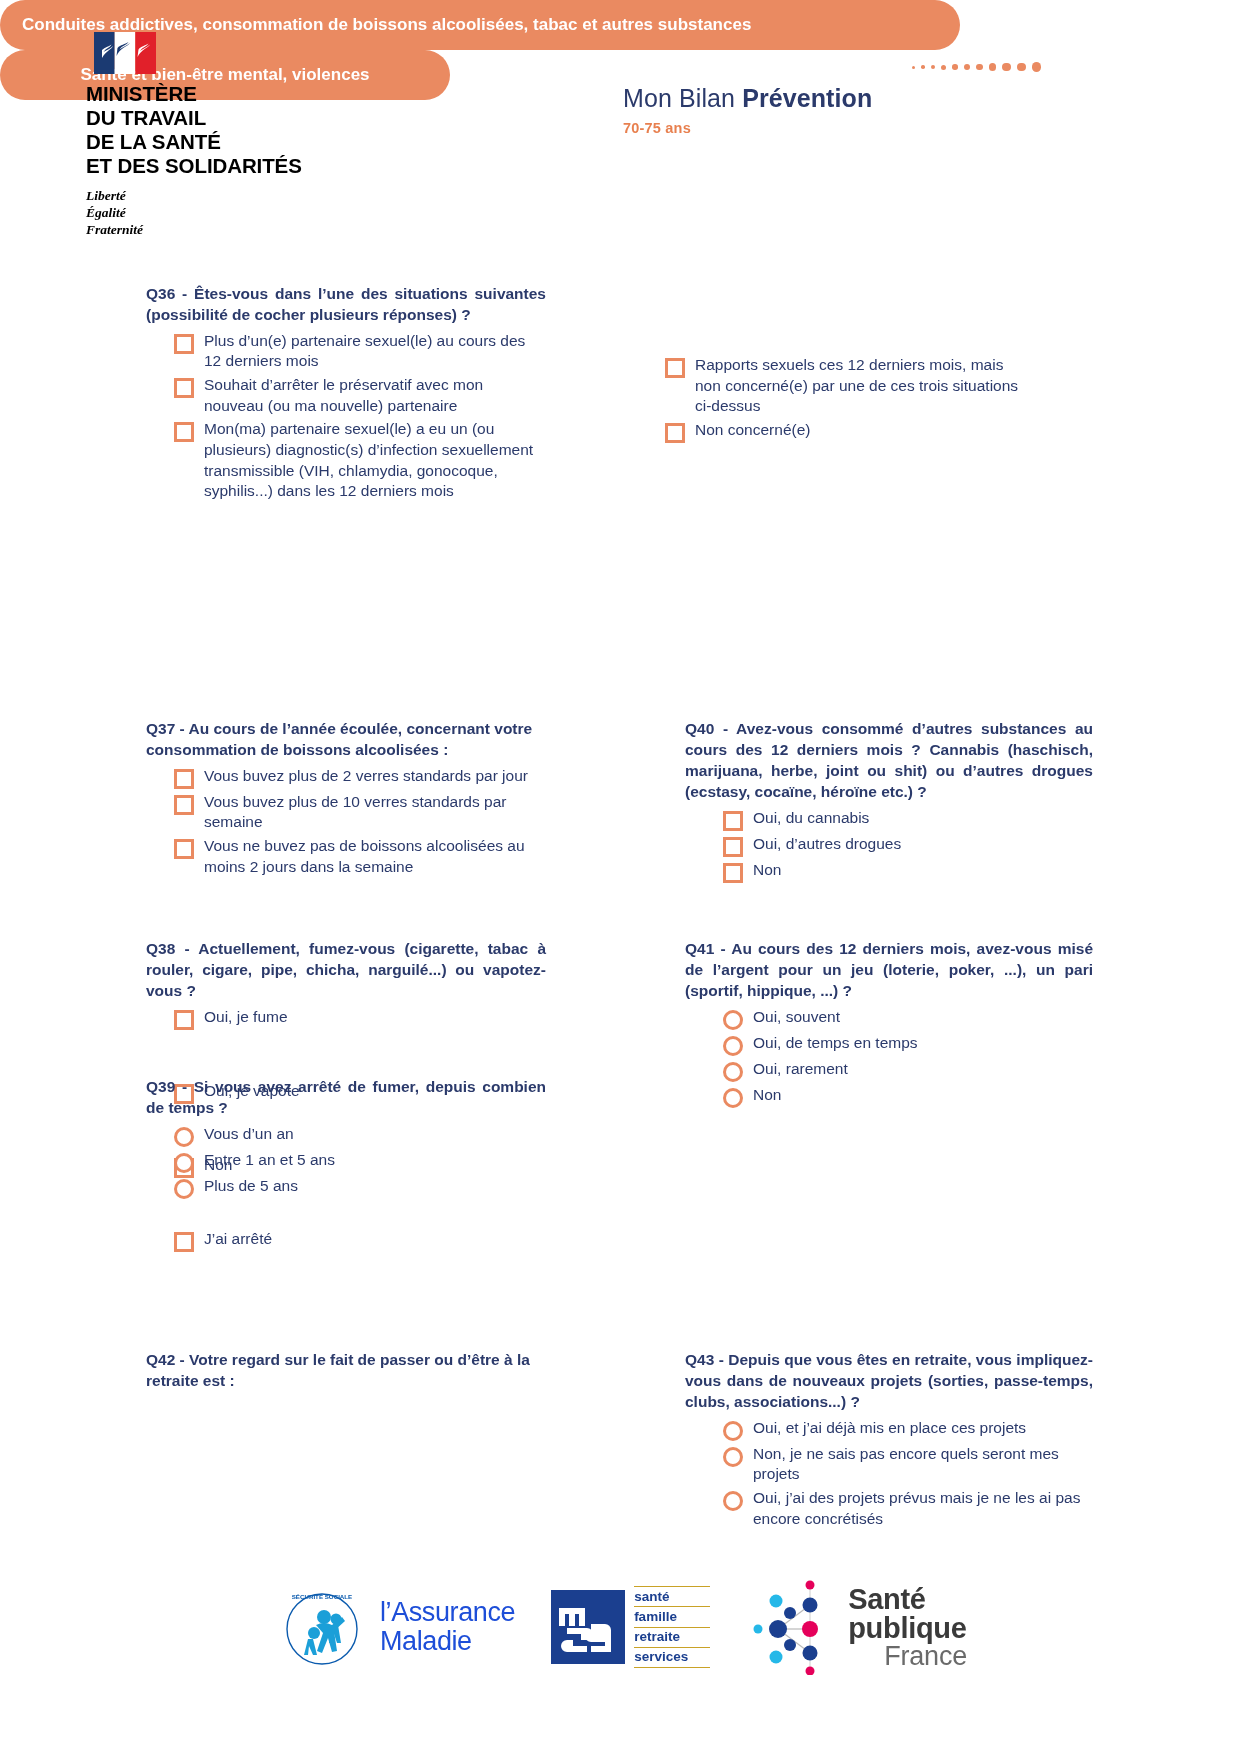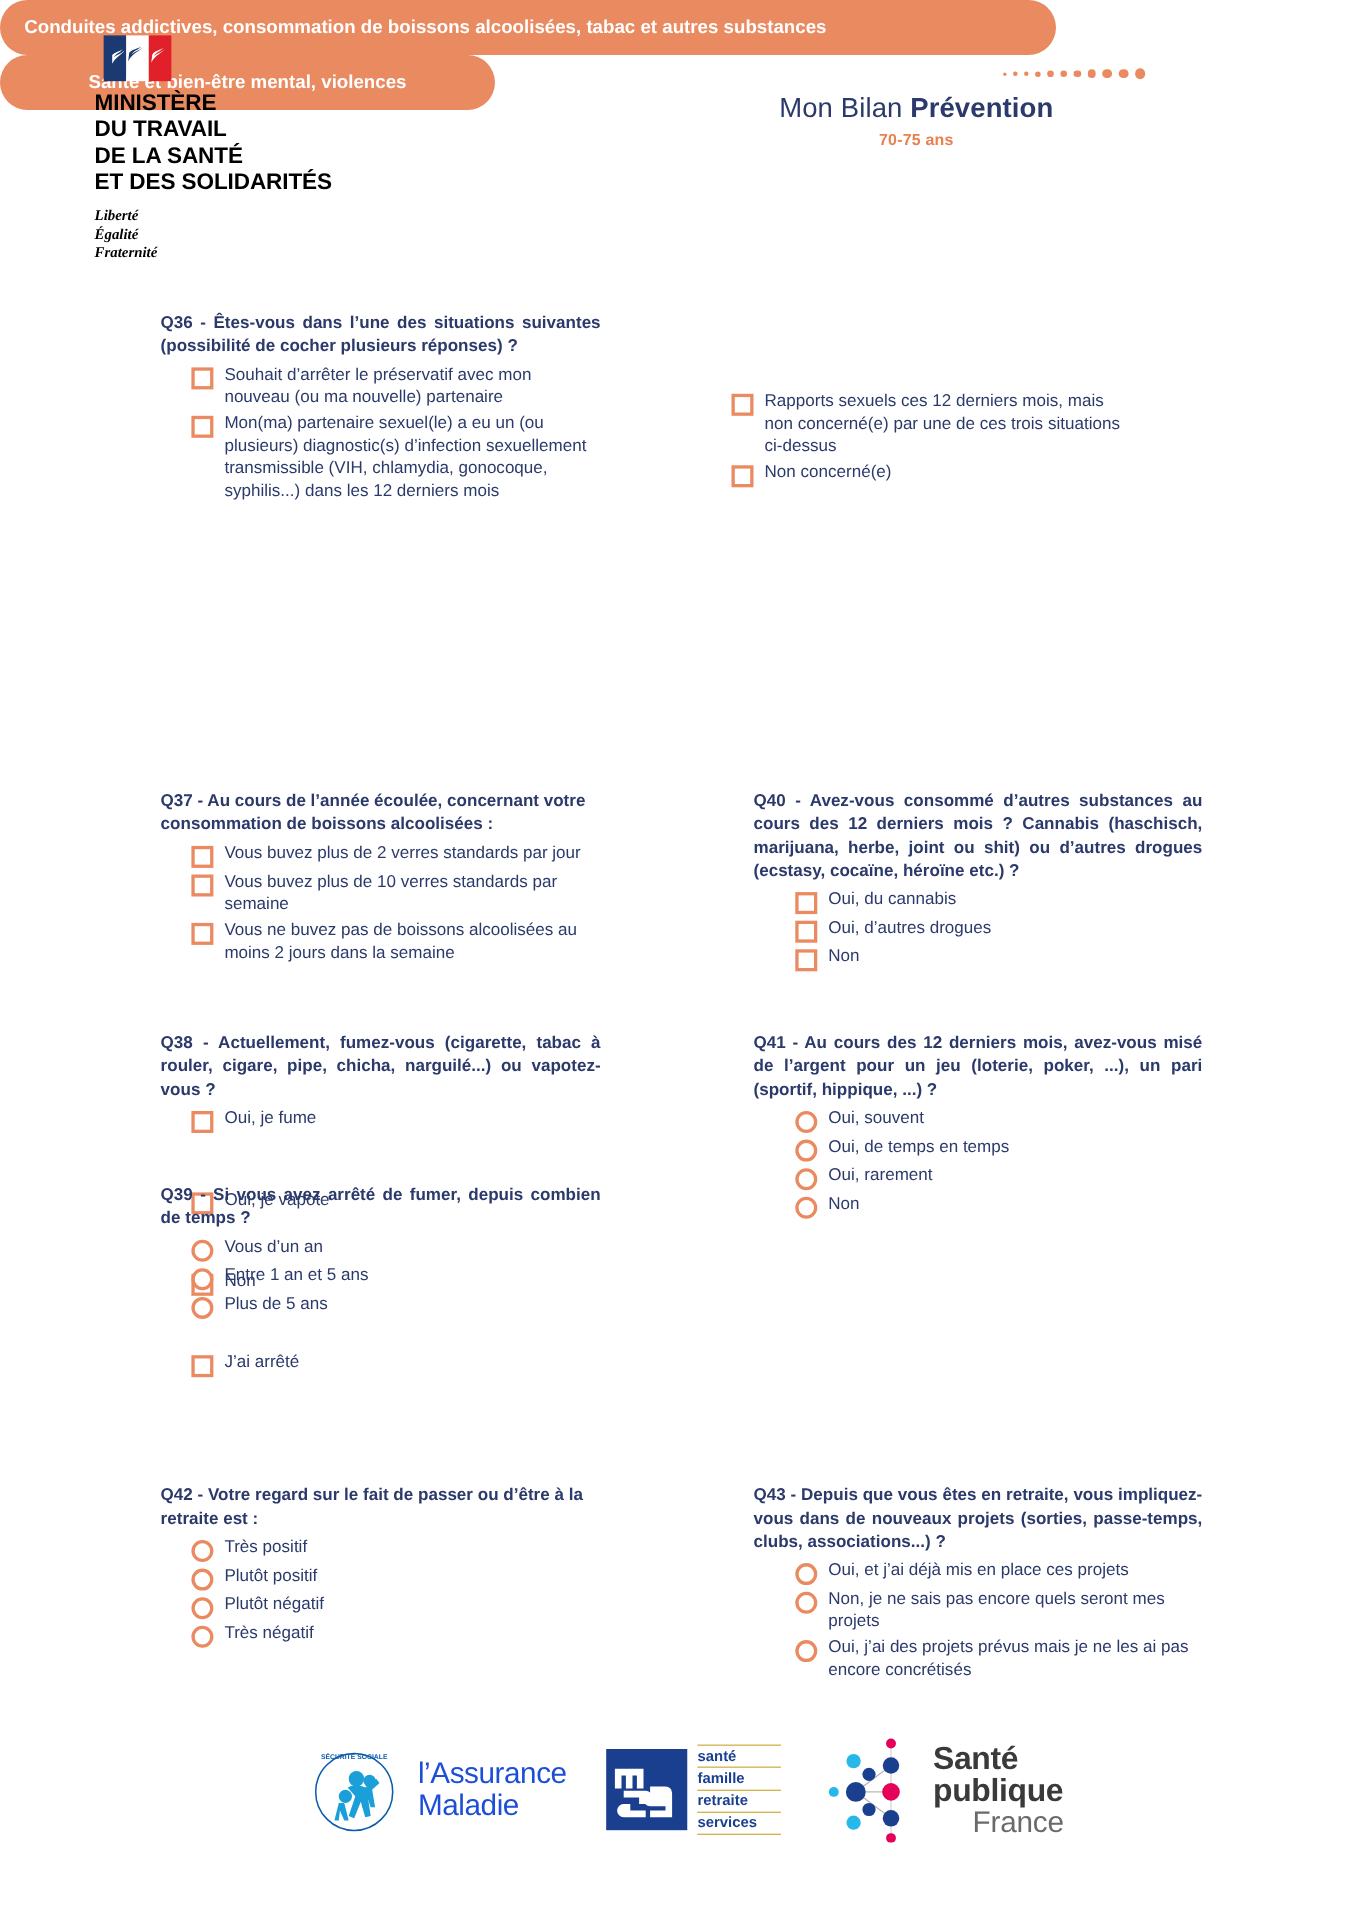--- a/index.html
+++ b/index.html
@@ -56,21 +56,21 @@
     font-weight: bold;
     font-size: 13.5px;
     line-height: 1.27;
     color: #000000;
   }
 
   .brand {
     position: absolute;
     right: 198px;
     top: 60px;
-    text-align: center;
+    text-align: left;
     width: 420px;
   }
   .brand-dots {
     display: flex;
     justify-content: flex-end;
     align-items: center;
     gap: 6px;
     height: 14px;
     margin-bottom: 12px;
     padding-right: 2px;
@@ -266,20 +266,24 @@
       </div>
       <div class="brand-age">70-75 ans</div>
     </div>
   </div>
 
   <div class="block" style="left:146px; top:284px; width:400px;">
     <p class="qtitle">Q36 - Êtes-vous dans l’une des situations suivantes (possibilité de cocher plusieurs réponses) ?</p>
     <ul class="options indent-1">
       <li class="opt">
         <span class="mark checkbox"></span>
+        <span class="opt-label">Plus d’un(e) partenaire sexuel(le) au cours des 12 derniers mois</span>
+      </li>
+      <li class="opt">
+        <span class="mark checkbox"></span>
         <span class="opt-label">Souhait d’arrêter le préservatif avec mon nouveau (ou ma nouvelle) partenaire</span>
       </li>
       <li class="opt">
         <span class="mark checkbox"></span>
         <span class="opt-label">Mon(ma) partenaire sexuel(le) a eu un (ou plusieurs) diagnostic(s) d’infection sexuellement transmissible (VIH, chlamydia, gonocoque, syphilis...) dans les 12 derniers mois</span>
       </li>
     </ul>
   </div>
 
   <div class="block" style="left:665px; top:355px; width:360px;">
@@ -396,38 +400,20 @@
       </li>
     </ul>
   </div>
 
   <div class="banner" style="left:150px; top:1278px; width:450px; height:50px; justify-content:center;">
     <span>Santé et bien-être mental, violences</span>
   </div>
 
   <div class="block" style="left:146px; top:1350px; width:400px;">
     <p class="qtitle nojust">Q42 - Votre regard sur le fait de passer ou d’être à la retraite est :</p>
-    <ul class="options indent-1">
-      <li class="opt">
-        <span class="mark radio"></span>
-        <span class="opt-label">Très positif</span>
-      </li>
-      <li class="opt">
-        <span class="mark radio"></span>
-        <span class="opt-label">Plutôt positif</span>
-      </li>
-      <li class="opt">
-        <span class="mark radio"></span>
-        <span class="opt-label">Plutôt négatif</span>
-      </li>
-      <li class="opt">
-        <span class="mark radio"></span>
-        <span class="opt-label">Très négatif</span>
-      </li>
-    </ul>
   </div>
 
   <div class="block" style="left:685px; top:1350px; width:408px;">
     <p class="qtitle">Q43 - Depuis que vous êtes en retraite, vous impliquez-vous dans de nouveaux projets (sorties, passe-temps, clubs, associations...) ?</p>
     <ul class="options indent-2">
       <li class="opt">
         <span class="mark radio"></span>
         <span class="opt-label">Oui, et j’ai déjà mis en place ces projets</span>
       </li>
       <li class="opt">

